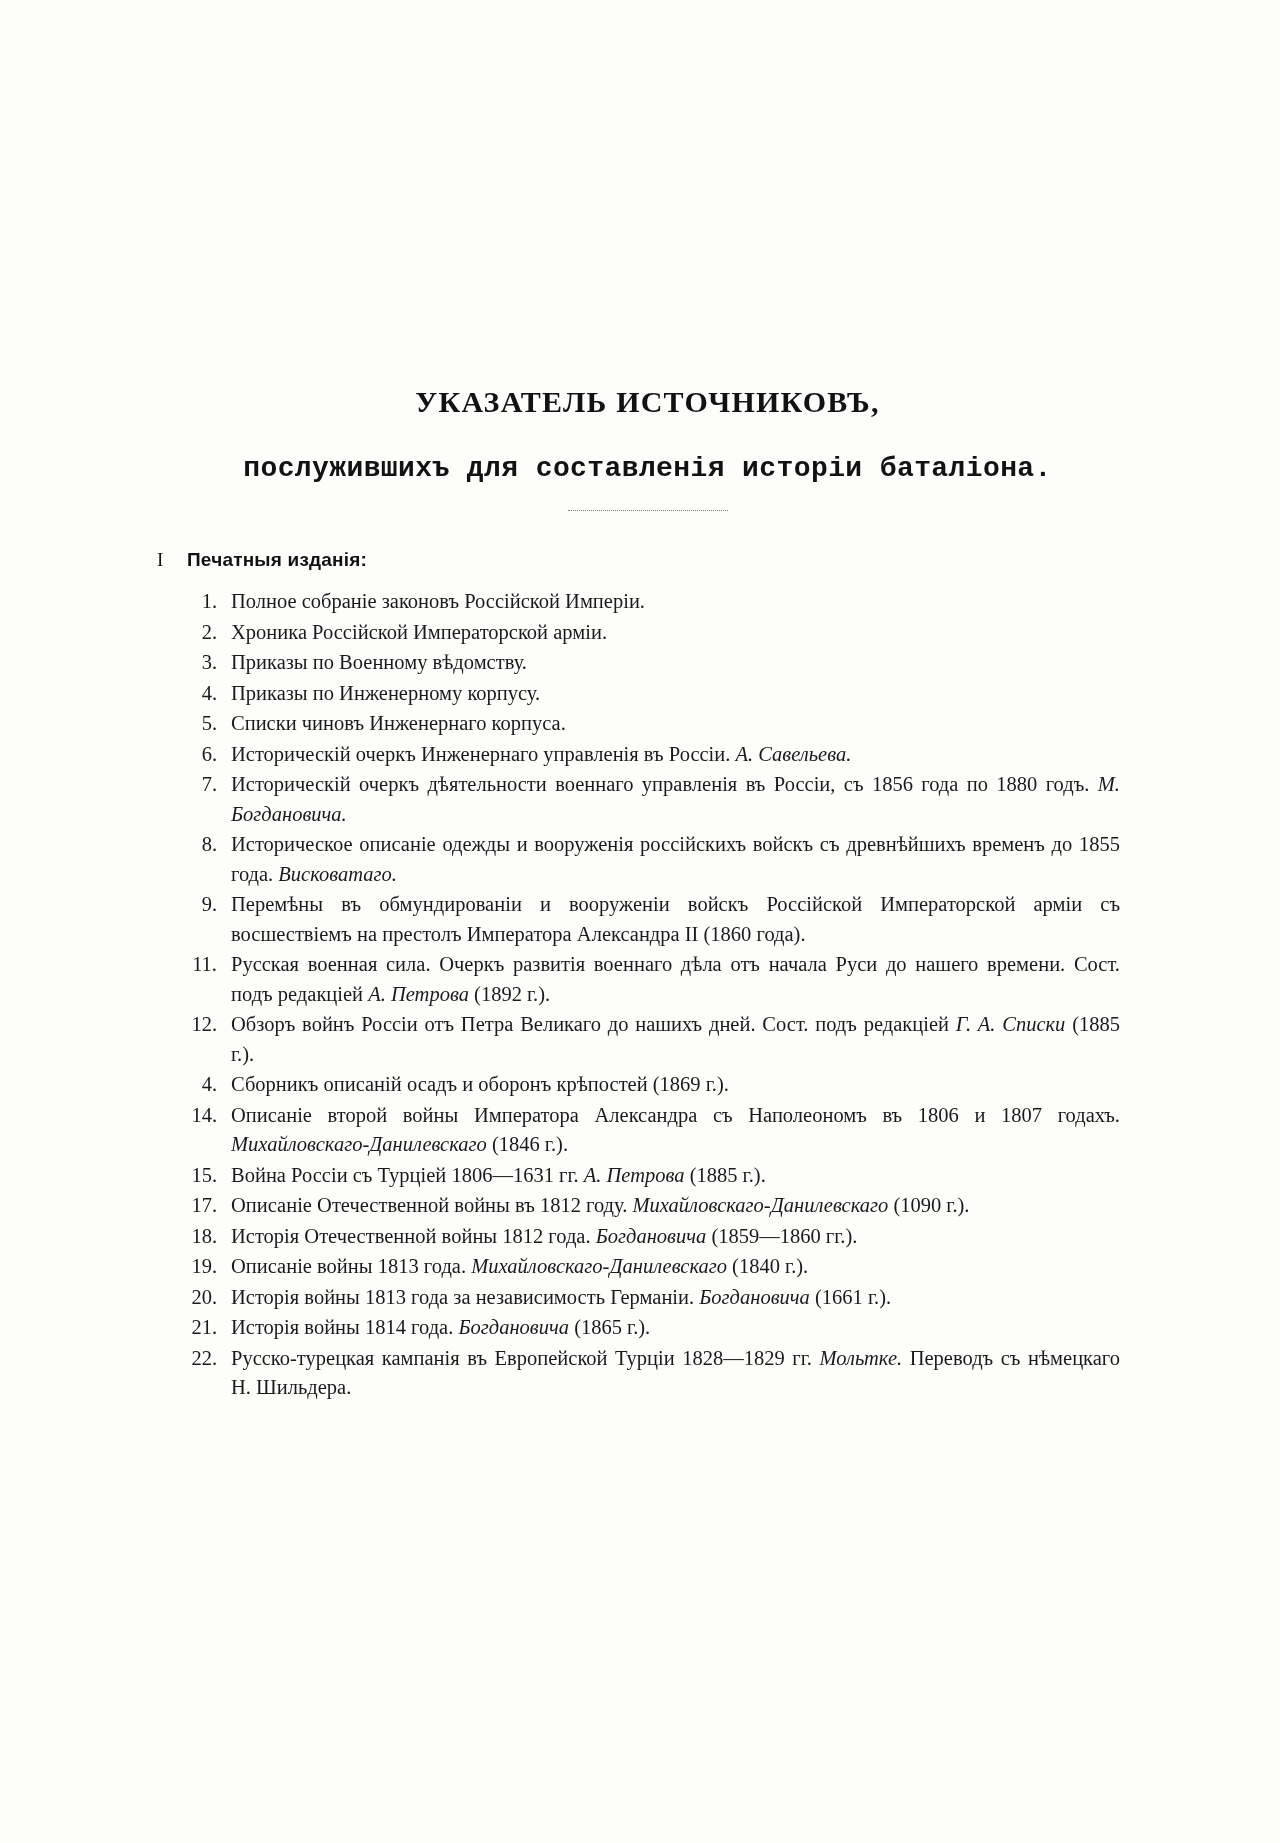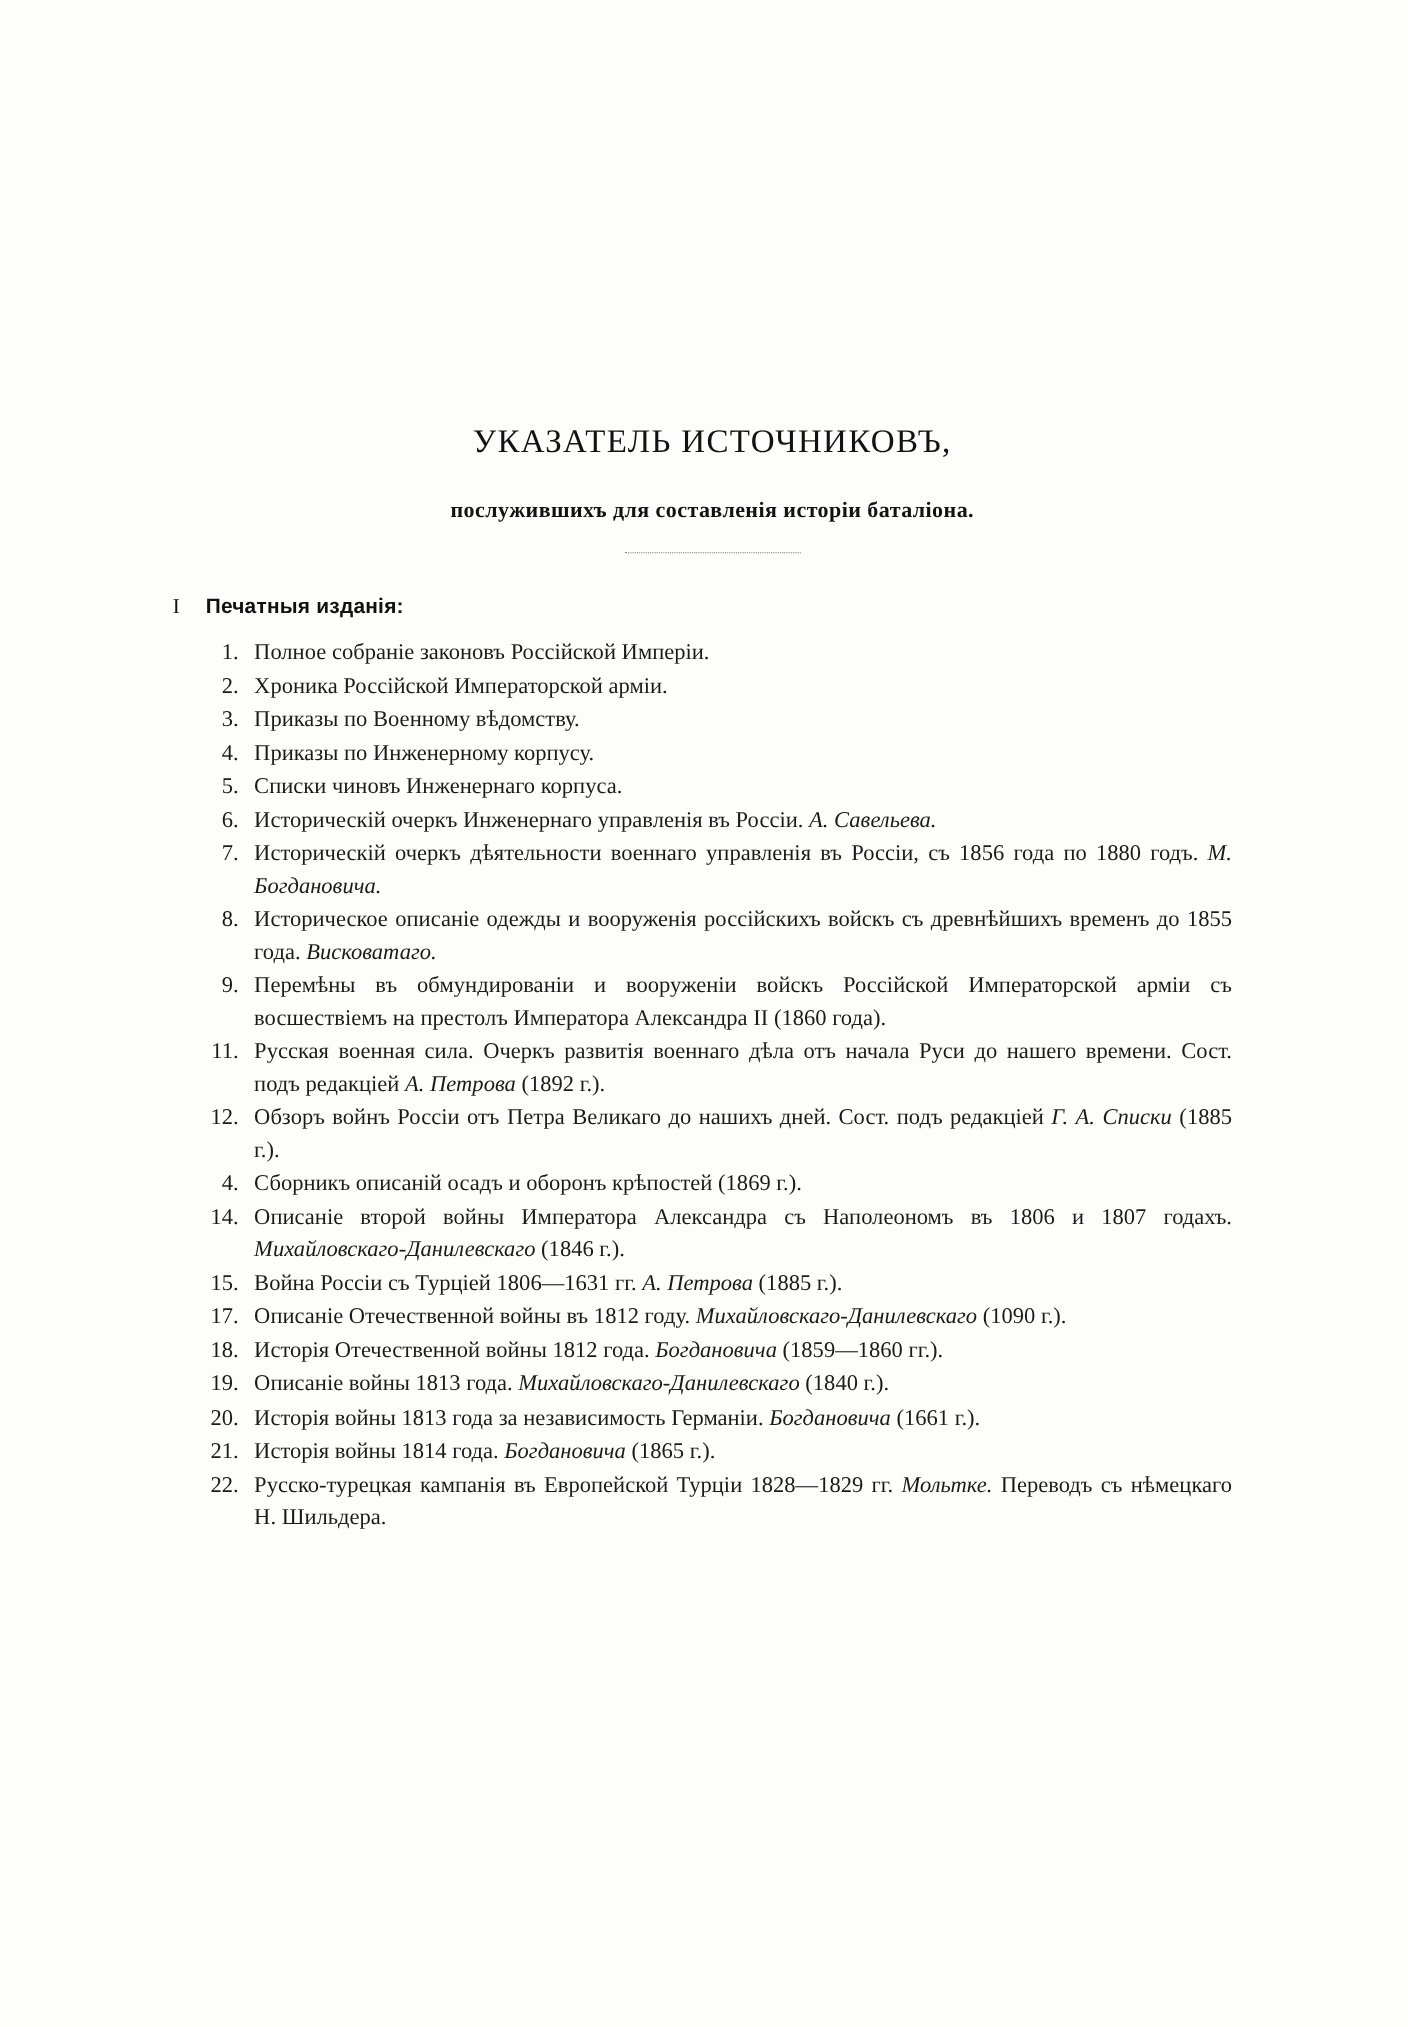--- a/index.html
+++ b/index.html
@@ -25,30 +25,31 @@
   .content {
     position: absolute;
     left: 175px;
     top: 385px;
     width: 945px;
   }
   .doc-title {
     text-align: center;
     font-size: 30px;
     letter-spacing: 1.2px;
-    font-weight: normal;
+    font-weight: bold;
     margin: 0 0 34px 0;
     color: #121212;
   }
   .doc-subtitle {
     text-align: center;
-    font-size: 20px;
+    font-size: 28px;
     letter-spacing: 0.4px;
     margin: 18px 0 26px 0;
     color: #121212;
+    font-family: Liberation Mono, monospace;
   }
   .rule {
     width: 160px;
     margin: 0 auto 38px auto;
     border-top: 1px dotted #555;
     height: 0;
     opacity: 0.75;
   }
   .section-head {
     font-size: 19px;

